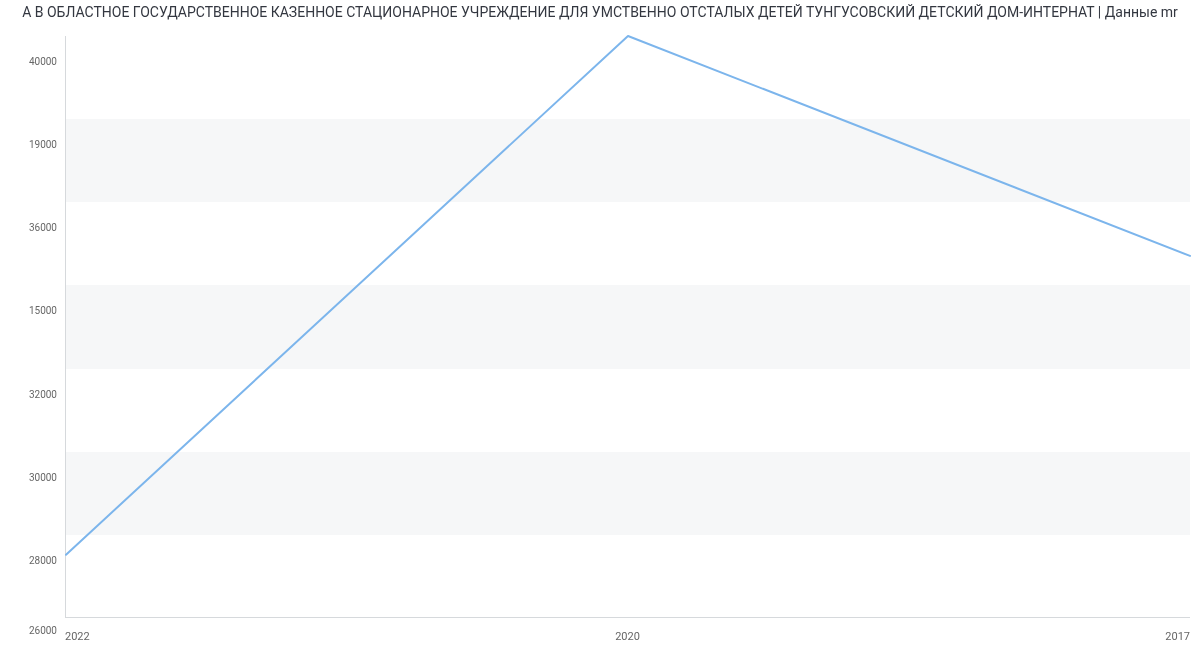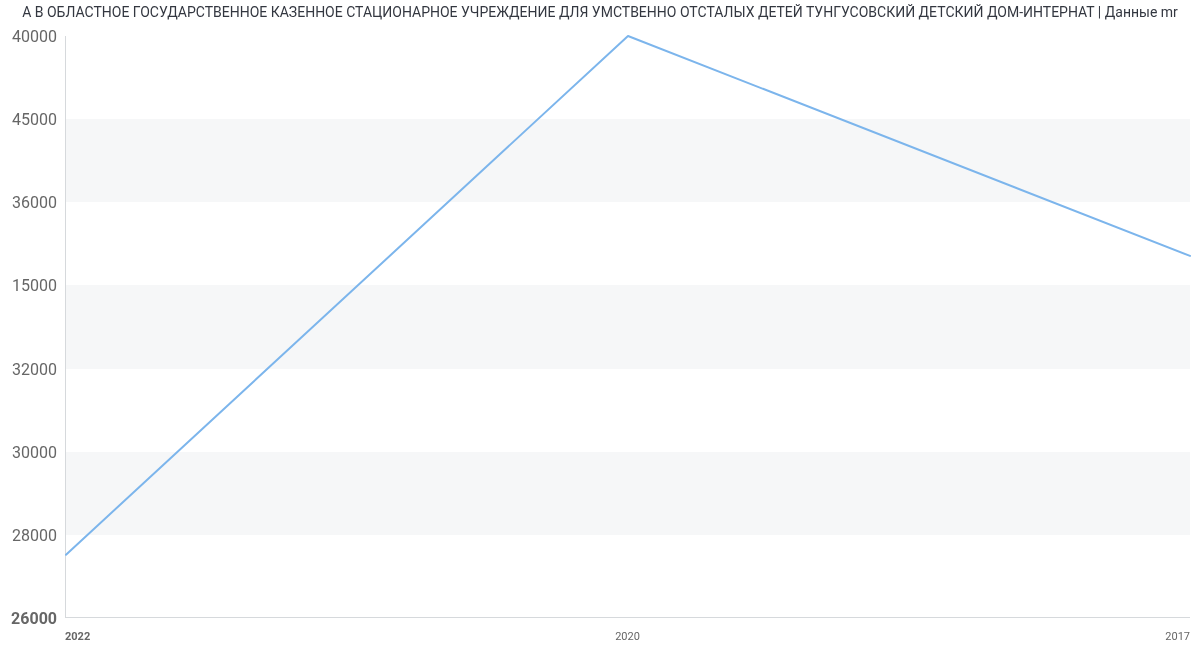--- a/index.html
+++ b/index.html
@@ -29,23 +29,24 @@
     .y-axis {
       position: absolute;
       left: 0;
       top: 0;
       width: 65px;
       height: 100%;
     }
     .y-tick {
       position: absolute;
       right: 8px;
-      font-size: 16px;
+      font-size: 10px;
       color: #666;
       transform: translateY(-50%);
+      margin-top: 25px;
     }
     .plot {
       position: absolute;
       left: 65px;
       top: 8px;
       right: 10px;
       bottom: 30px;
       border-left: 1px solid #d6d9dc;
       border-bottom: 1px solid #d6d9dc;
     }
@@ -87,35 +88,35 @@
       stroke-linecap: round;
     }
   </style>
 </head>
 <body>
 
 <div class="title">А В ОБЛАСТНОЕ ГОСУДАРСТВЕННОЕ КАЗЕННОЕ СТАЦИОНАРНОЕ УЧРЕЖДЕНИЕ ДЛЯ УМСТВЕННО ОТСТАЛЫХ ДЕТЕЙ ТУНГУСОВСКИЙ ДЕТСКИЙ ДОМ-ИНТЕРНАТ | Данные mr</div>
 
 <div class="chart-wrap">
   <div class="y-axis">
-      <div class="y-tick" style="top: 590px; font-weight: bold;">26000</div>
+      <div class="y-tick" style="top: 577px;">26000</div>
       <div class="y-tick" style="top: 506.857px;">28000</div>
       <div class="y-tick" style="top: 423.714px;">30000</div>
       <div class="y-tick" style="top: 340.571px;">32000</div>
       <div class="y-tick" style="top: 257.429px;">15000</div>
       <div class="y-tick" style="top: 174.286px;">36000</div>
-      <div class="y-tick" style="top: 91.1429px;">45000</div>
+      <div class="y-tick" style="top: 91.1429px;">19000</div>
       <div class="y-tick" style="top: 8px;">40000</div>
     </div>
   <div class="plot">
       <div class="band" style="top: 83.1429px; height: 83.1429px;"></div>
       <div class="band" style="top: 249.429px; height: 83.1429px;"></div>
       <div class="band" style="top: 415.714px; height: 83.1429px;"></div>
     <svg class="line" preserveAspectRatio="none" viewBox="0 0 1125 582">
       <path class="series-path" d="M0.0 519.6 L562.5 0.0 L1125.0 220.3"></path>
     </svg>
   </div>
   <div class="x-axis">
-      <div class="x-tick first" style="left: 0px; font-weight: bold;">2022</div>
+      <div class="x-tick first" style="left: 0px;">2022</div>
       <div class="x-tick" style="left: 562.5px;">2020</div>
       <div class="x-tick last" style="left: 1125px;">2017</div>
     </div>
 </div>
 
 </body></html>

